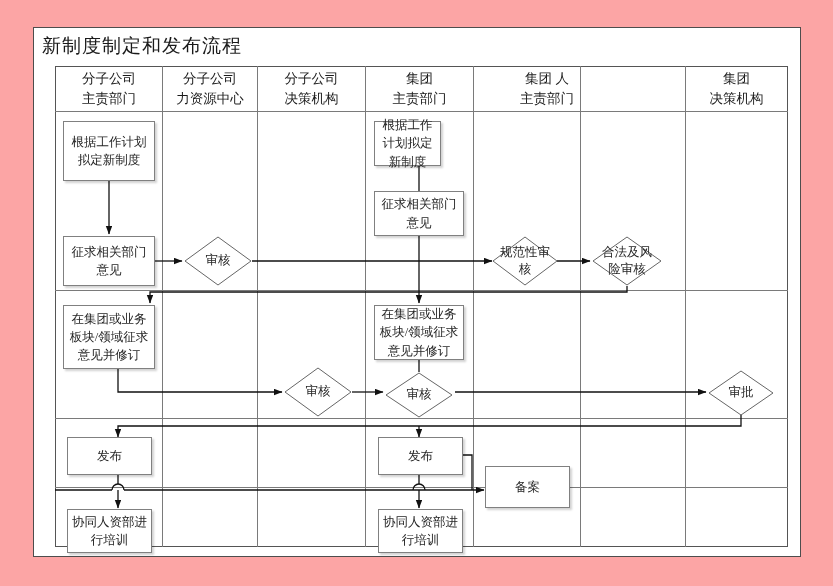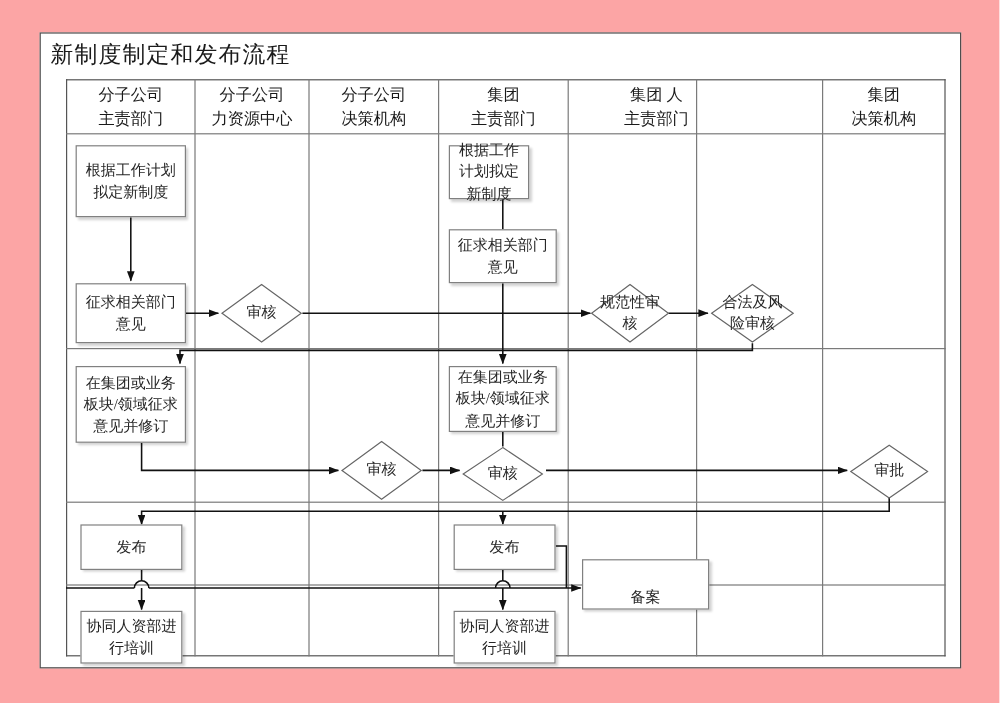--- a/index.html
+++ b/index.html
@@ -203,21 +203,21 @@
     <span class="txt">协同人资部进行培训</span>
   </div>
 
   <div class="node diamond" style="left:492px;top:236px;width:66px;height:50px;">
     <svg width="66" height="50">
       <polygon points="33,1 65,25 33,49 1,25" fill="#fff" stroke="#666" stroke-width="1"></polygon>
     </svg>
     <span class="dtxt" style="white-space:normal;width:54px;font-family:Liberation Serif, serif;">规范性审核</span>
   </div>
 
-  <div class="node box" style="left:485px;top:466px;width:106px;height:42px;align-items:flex-end;">
+  <div class="node box" style="left:485px;top:466px;width:85px;height:42px;">
     <span class="txt">备案</span>
   </div>
 
   <div class="node diamond" style="left:592px;top:236px;width:70px;height:50px;">
     <svg width="70" height="50">
       <polygon points="35,1 69,25 35,49 1,25" fill="#fff" stroke="#666" stroke-width="1"></polygon>
     </svg>
     <span class="dtxt" style="white-space:normal;width:62px;">合法及风险审核</span>
   </div>
 

